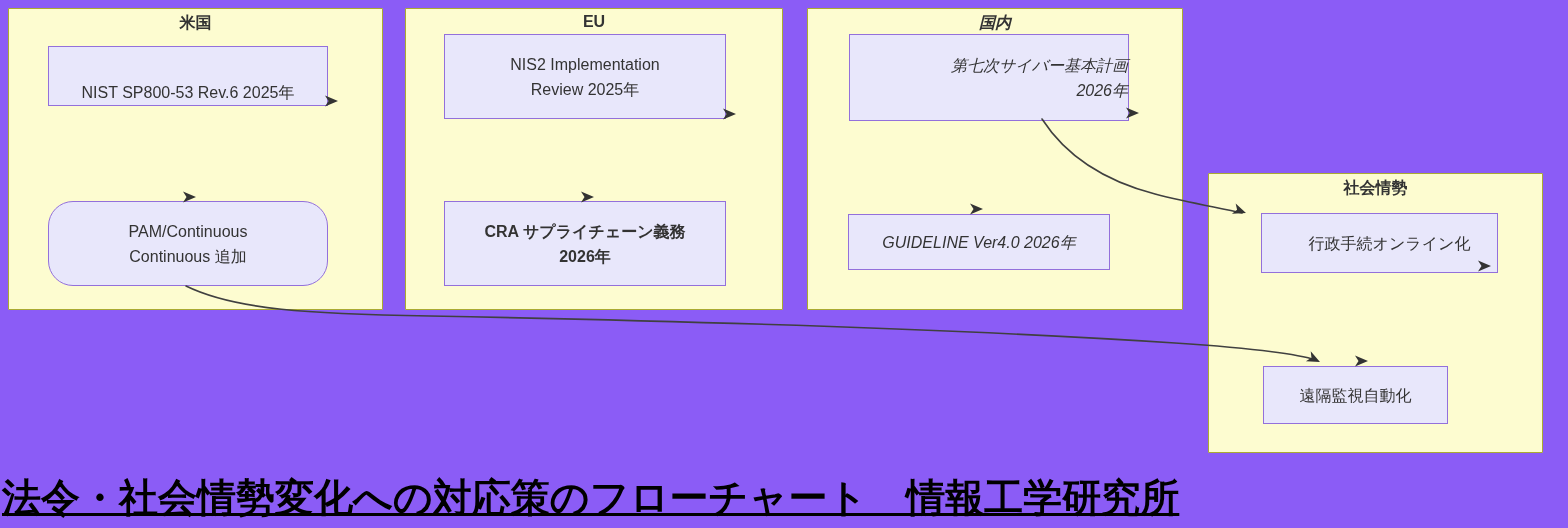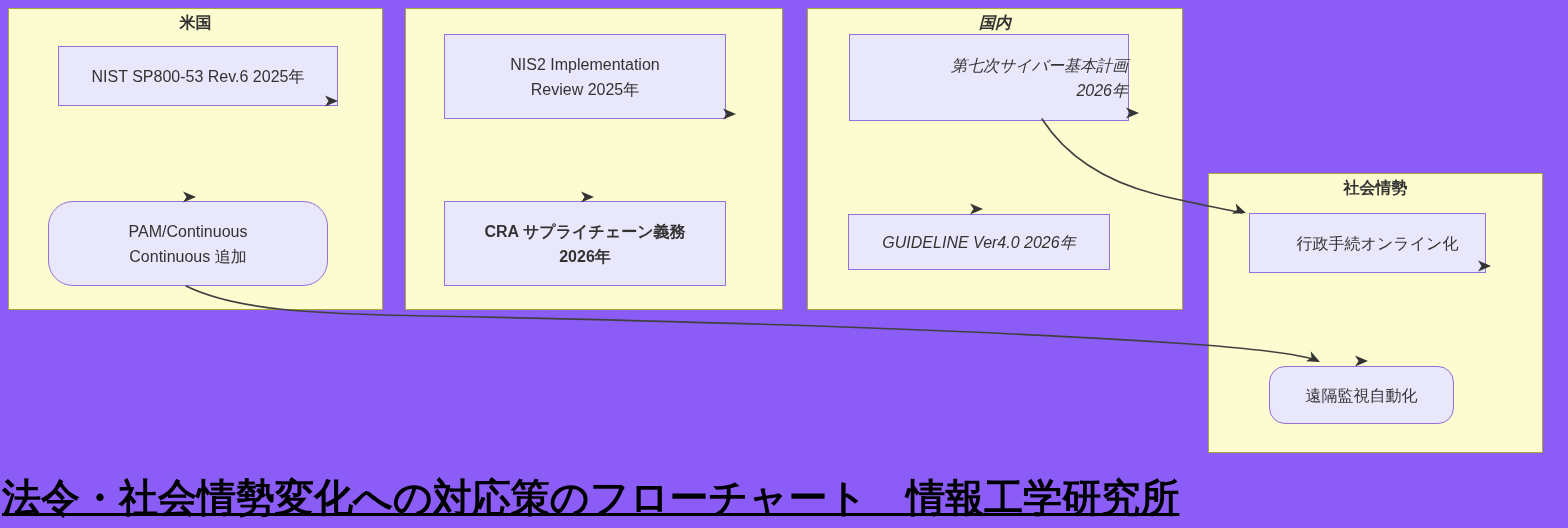--- a/index.html
+++ b/index.html
@@ -63,30 +63,31 @@
     text-decoration:underline;
   }
 </style>
 </head>
 <body>
 
 <div id="canvas">
 
   <section class="group" style="left:8px;top:8px;width:375px;height:302px;">
     <div class="group-title">米国</div>
-    <div class="node" style="left:49px;top:37px;width:280px;height:60px;">
+    <div class="node" style="left:39px;top:37px;width:280px;height:60px;justify-content:flex-end;">
       <span>NIST SP800-53 Rev.6 2025年</span>
     </div>
     <div class="node" style="left:39px;top:192px;width:280px;height:85px;border-radius:25px;">
       <span>PAM/Continuous</span>
       <span>Continuous 追加</span>
     </div>
   </section>
 
   <section class="group" style="left:405px;top:8px;width:378px;height:302px;">
+    <div class="group-title">EU</div>
     <div class="node" style="left:38px;top:25px;width:282px;height:85px;text-align:center;">
       <span>NIS2 Implementation</span>
       <span>Review 2025年</span>
     </div>
     <div class="node" style="left:38px;top:192px;width:282px;height:85px;font-weight:bold;">
       <span>CRA サプライチェーン義務</span>
       <span>2026年</span>
     </div>
   </section>
 
@@ -96,24 +97,24 @@
       <span>第七次サイバー基本計画</span>
       <span>2026年</span>
     </div>
     <div class="node" style="left:40px;top:205px;width:262px;height:56px;">
       <span>GUIDELINE Ver4.0 2026年</span>
     </div>
   </section>
 
   <section class="group" style="left:1208px;top:173px;width:335px;height:280px;">
     <div class="group-title">社会情勢</div>
-    <div class="node" style="left:40px;top:39px;width:237px;height:60px;padding-left:20px;">
+    <div class="node" style="left:52px;top:39px;width:237px;height:60px;padding-left:20px;">
       <span>行政手続オンライン化</span>
     </div>
-    <div class="node" style="left:60px;top:192px;width:185px;height:58px;border-radius:16px;">
+    <div class="node" style="left:54px;top:192px;width:185px;height:58px;">
       <span>遠隔監視自動化</span>
     </div>
   </section>
 
   <svg id="edge-layer" viewBox="0 0 1568 528">
     <defs>
       <path id="ah" d="M0,0 L-13,-5.5 L-9.5,0 L-13,5.5 Z" fill="#333333"></path>
     </defs>
 
     <path d="M 1042 119 C 1066 156, 1105 181, 1155 194 C 1190 203, 1221 208, 1242 213" fill="none" stroke="#404040" stroke-width="1.6" stroke-linecap="round"></path>

